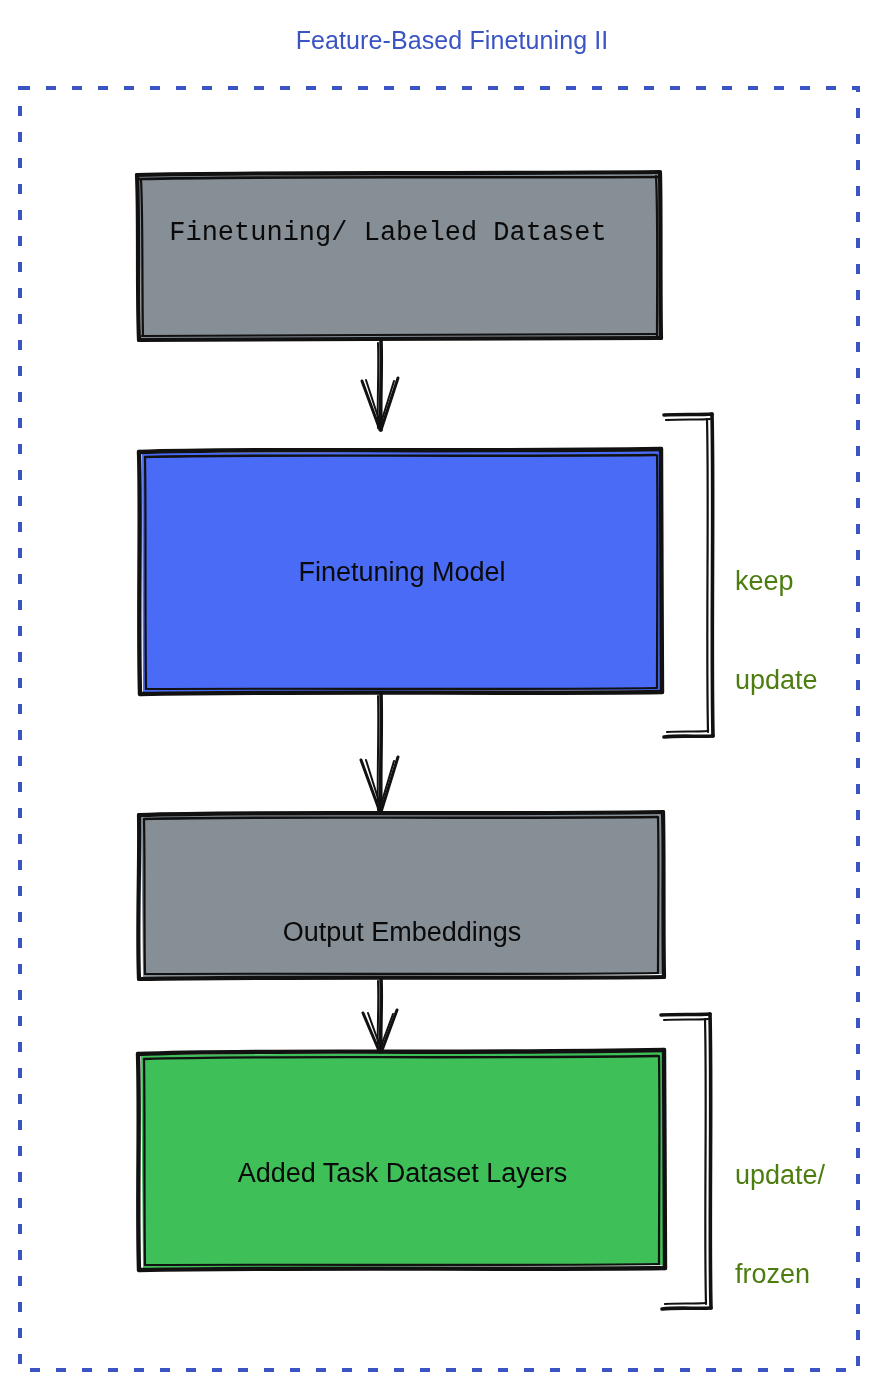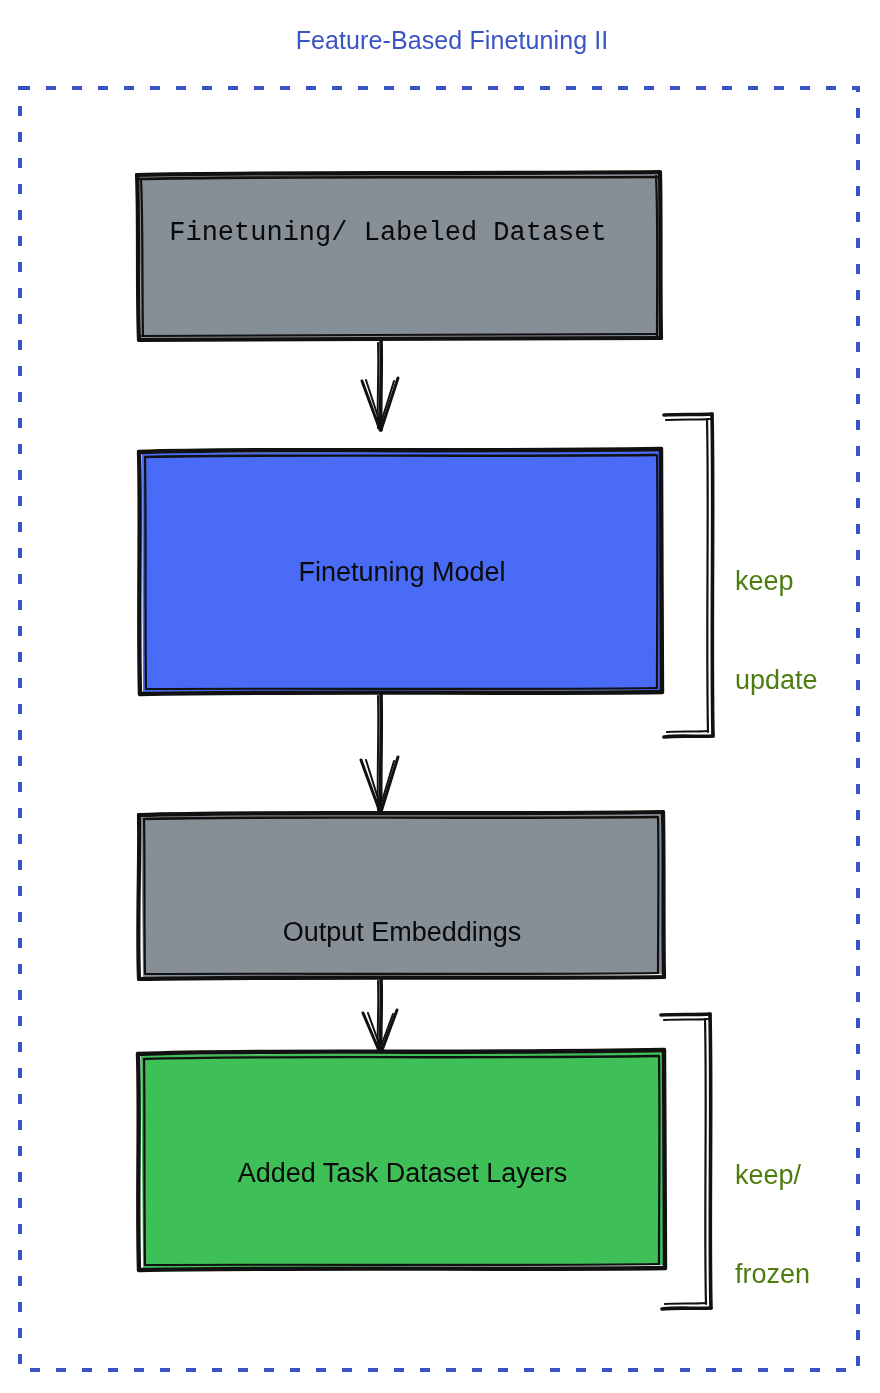--- a/index.html
+++ b/index.html
@@ -167,17 +167,17 @@
   <div class="node-label" style="left:141px; top:918px; width:522px;">Output Embeddings</div>
 
   <div class="node-label" style="left:141px; top:1159px; width:523px;">Added Task Dataset Layers</div>
 
   <div class="side-label" style="left:735px; top:499px;">
     <div>keep</div>
     <div>update</div>
   </div>
 
   <div class="side-label" style="left:735px; top:1093px;">
-    <div>keep/</div>
+    <div>update/</div>
     <div>frozen</div>
   </div>
 
 </div>
 
 </body></html>

